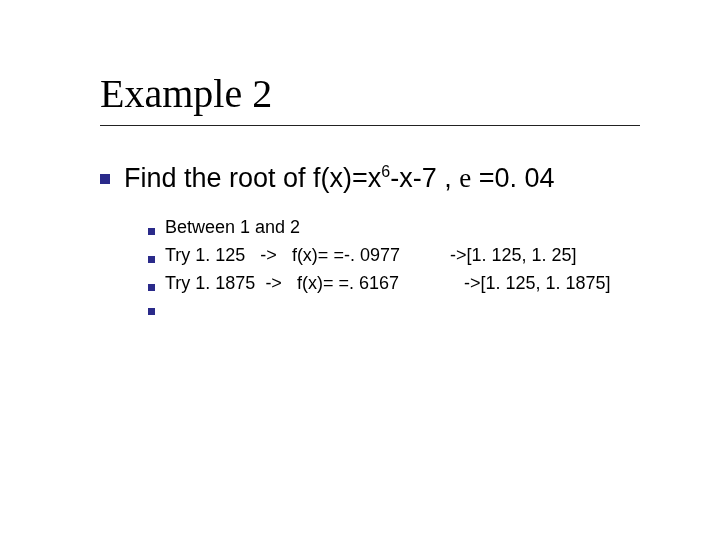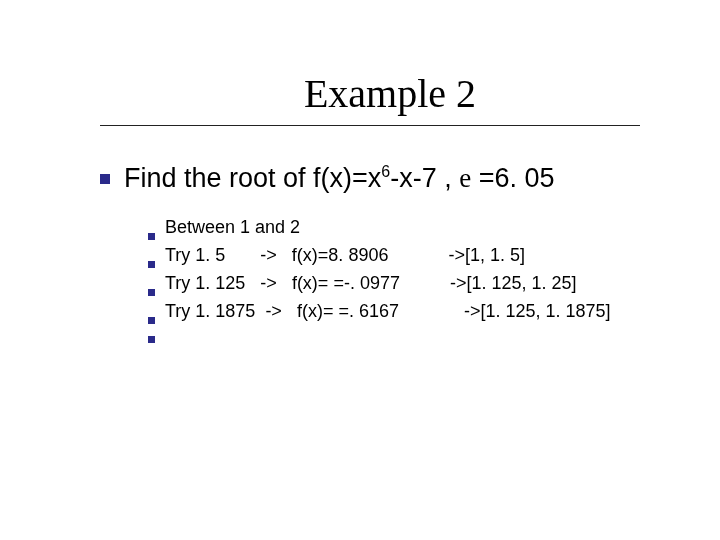--- a/index.html
+++ b/index.html
@@ -16,21 +16,20 @@
     width: 720px;
     height: 540px;
     box-sizing: border-box;
     padding: 70px 40px 40px 100px;
   }
   .title {
     font-family: "Times New Roman", Times, serif;
     font-size: 40px;
     font-weight: 400;
     margin: 0 0 8px 0;
-    text-align: center;
   }
   .title-rule {
     border: none;
     border-top: 1.5px solid #222;
     margin: 0 40px 36px 0;
   }
   .lvl1 {
     display: flex;
     align-items: flex-start;
     margin: 0 0 18px 0;
@@ -42,21 +41,21 @@
   .lvl1 .text sup {
     font-size: 16px;
     vertical-align: super;
     line-height: 0;
   }
   .lvl2-list {
     margin-left: 48px;
   }
   .lvl2 {
     display: flex;
-    align-items: flex-end;
+    align-items: center;
     margin: 2px 0;
   }
   .lvl2 .text {
     font-size: 18px;
     line-height: 1.45;
     white-space: pre;
     font-family: Verdana, Arial, sans-serif;
   }
   .bullet-sq {
     display: inline-block;
@@ -81,32 +80,28 @@
 <body>
 
 <div class="slide">
 
   <h1 class="title">Example 2</h1>
   <hr class="title-rule">
 
   <div class="lvl1">
     <span class="bullet-sq"></span>
     <span class="text">
-      <span>Find the root of f(x)=x</span><sup>6</sup><span>-x-7 , </span><span class="eps">e</span><span> =6. 05</span>
+      <span>Find the root of f(x)=x</span><sup>6</sup><span>-x-7 , </span><span class="eps">e</span><span> =0. 04</span>
     </span>
   </div>
 
   <div class="lvl2-list">
     <div class="lvl2">
       <span class="bullet-sq small"></span>
       <span class="text">Between 1 and 2</span>
-    </div>
-    <div class="lvl2">
-      <span class="bullet-sq small"></span>
-      <span class="text">Try 1. 5       -&gt;   f(x)=8. 8906            -&gt;[1, 1. 5]</span>
     </div>
     <div class="lvl2">
       <span class="bullet-sq small"></span>
       <span class="text">Try 1. 125   -&gt;   f(x)= =-. 0977          -&gt;[1. 125, 1. 25]</span>
     </div>
     <div class="lvl2">
       <span class="bullet-sq small"></span>
       <span class="text">Try 1. 1875  -&gt;   f(x)= =. 6167             -&gt;[1. 125, 1. 1875]</span>
     </div>
     <div class="lvl2">

